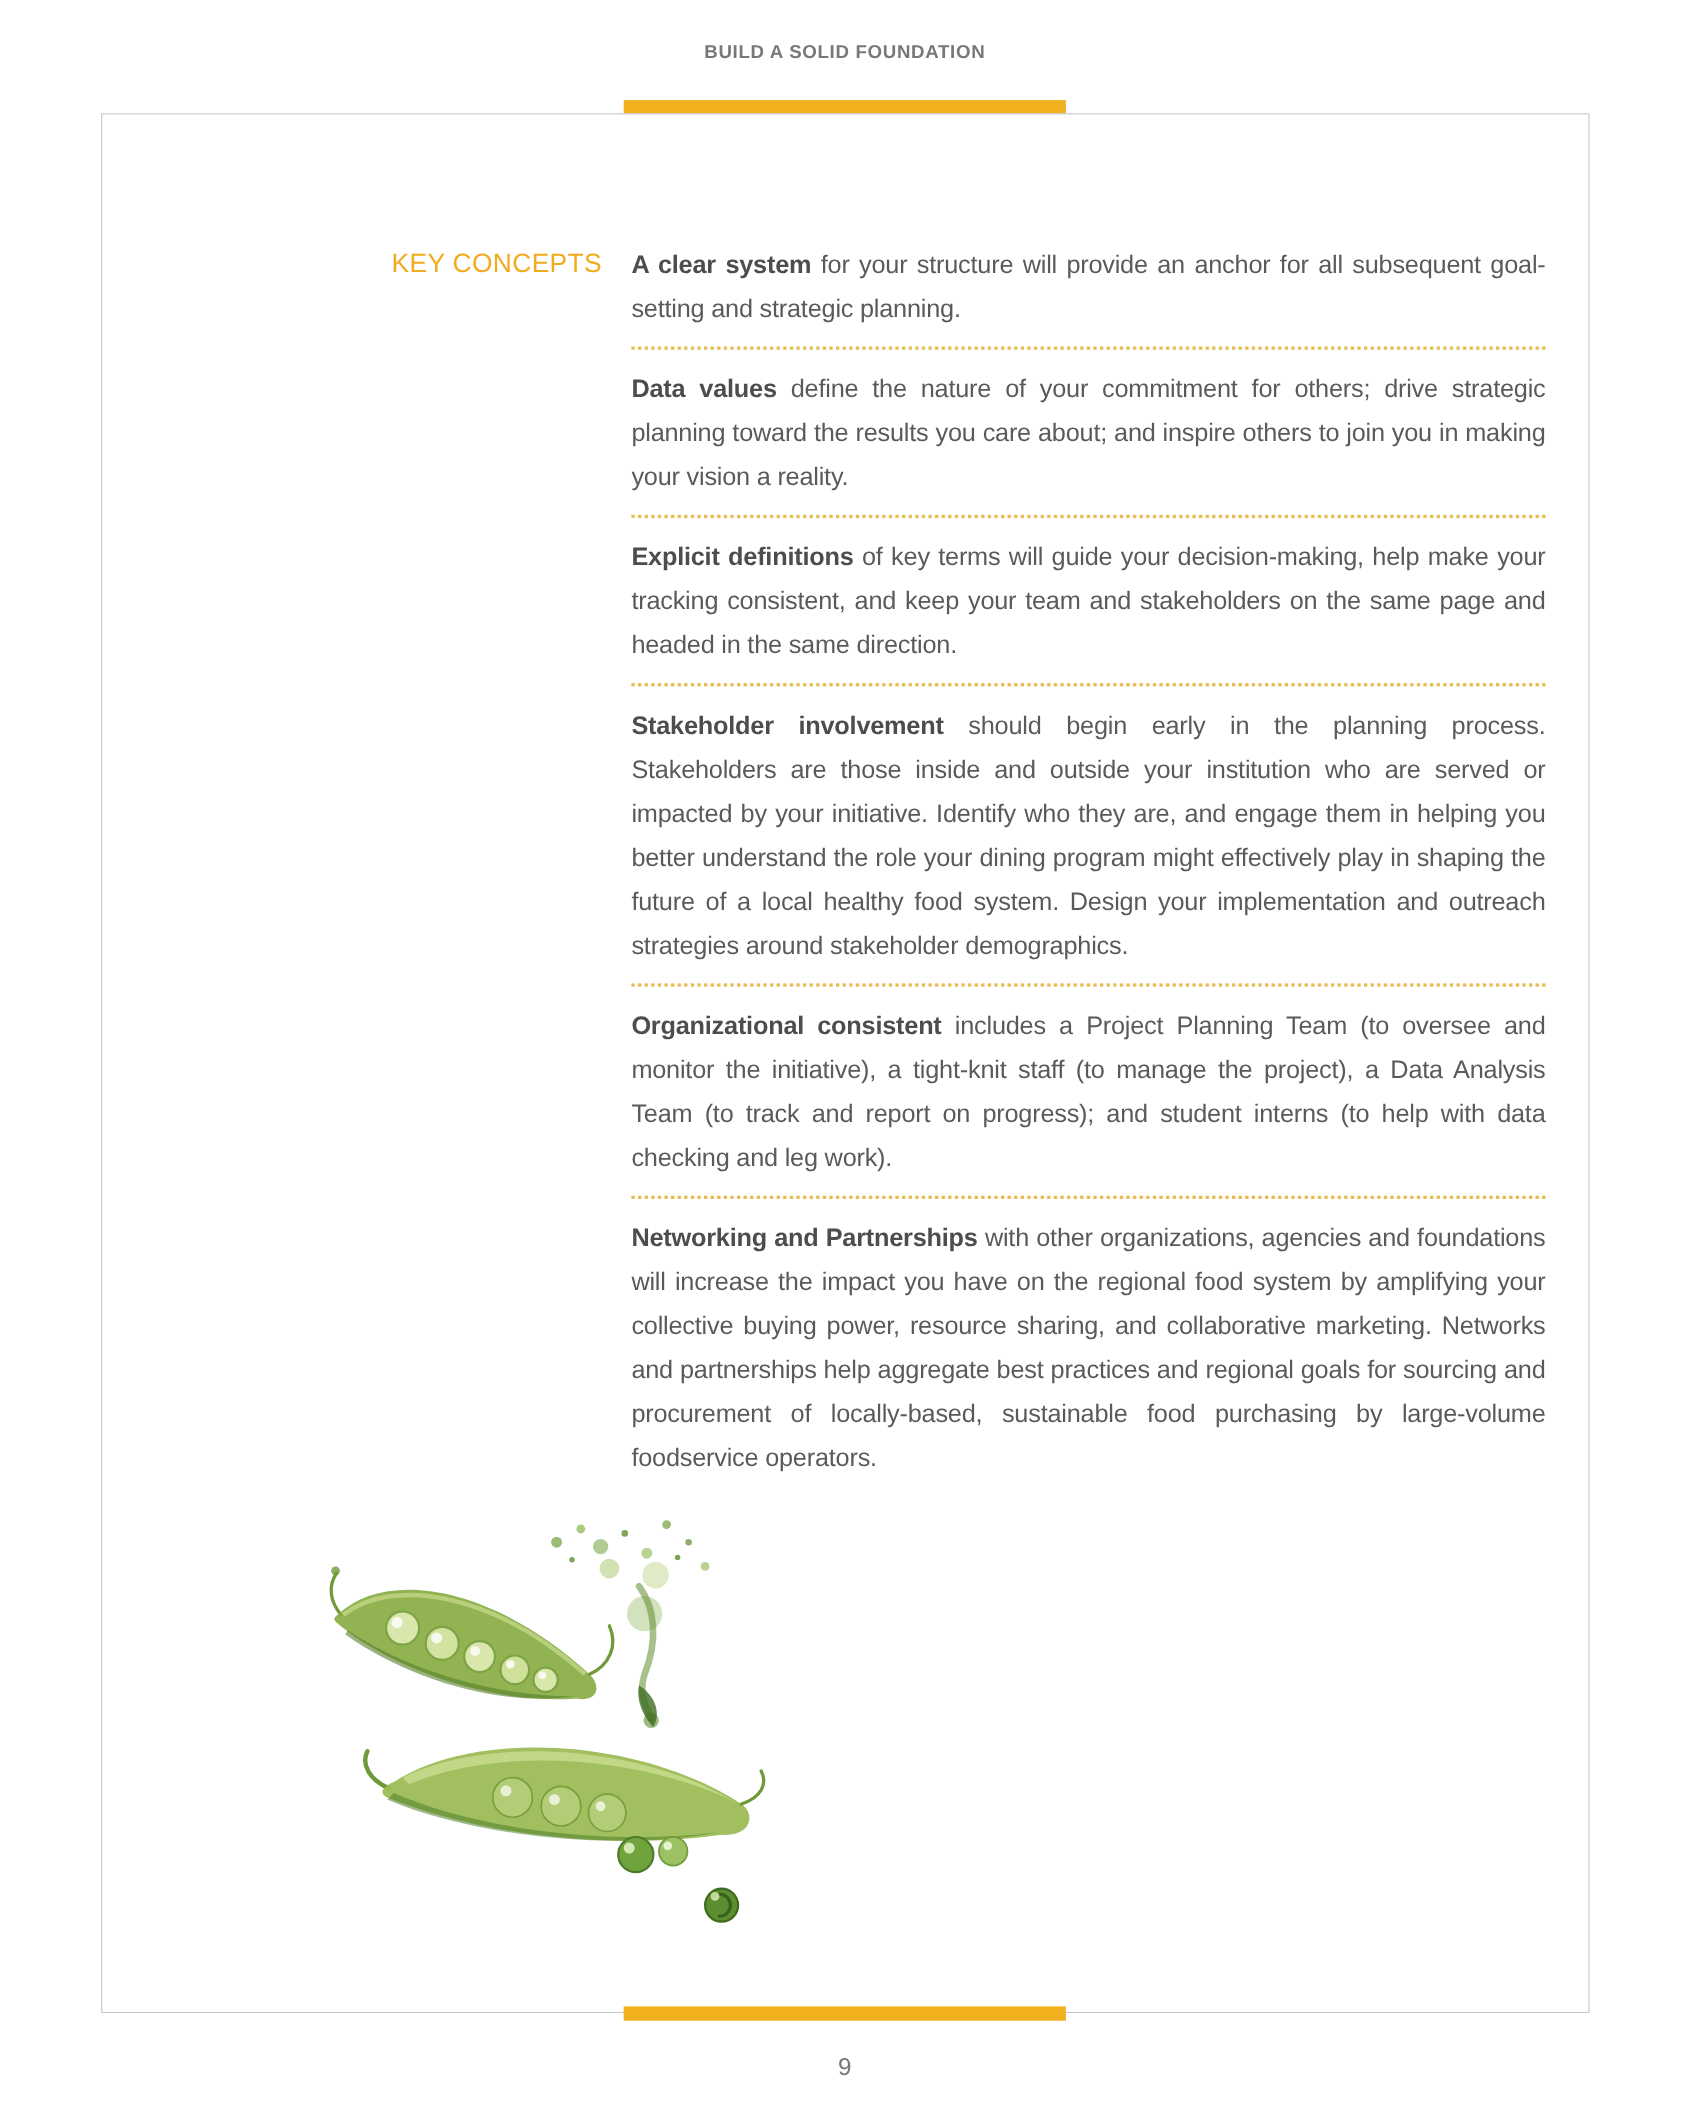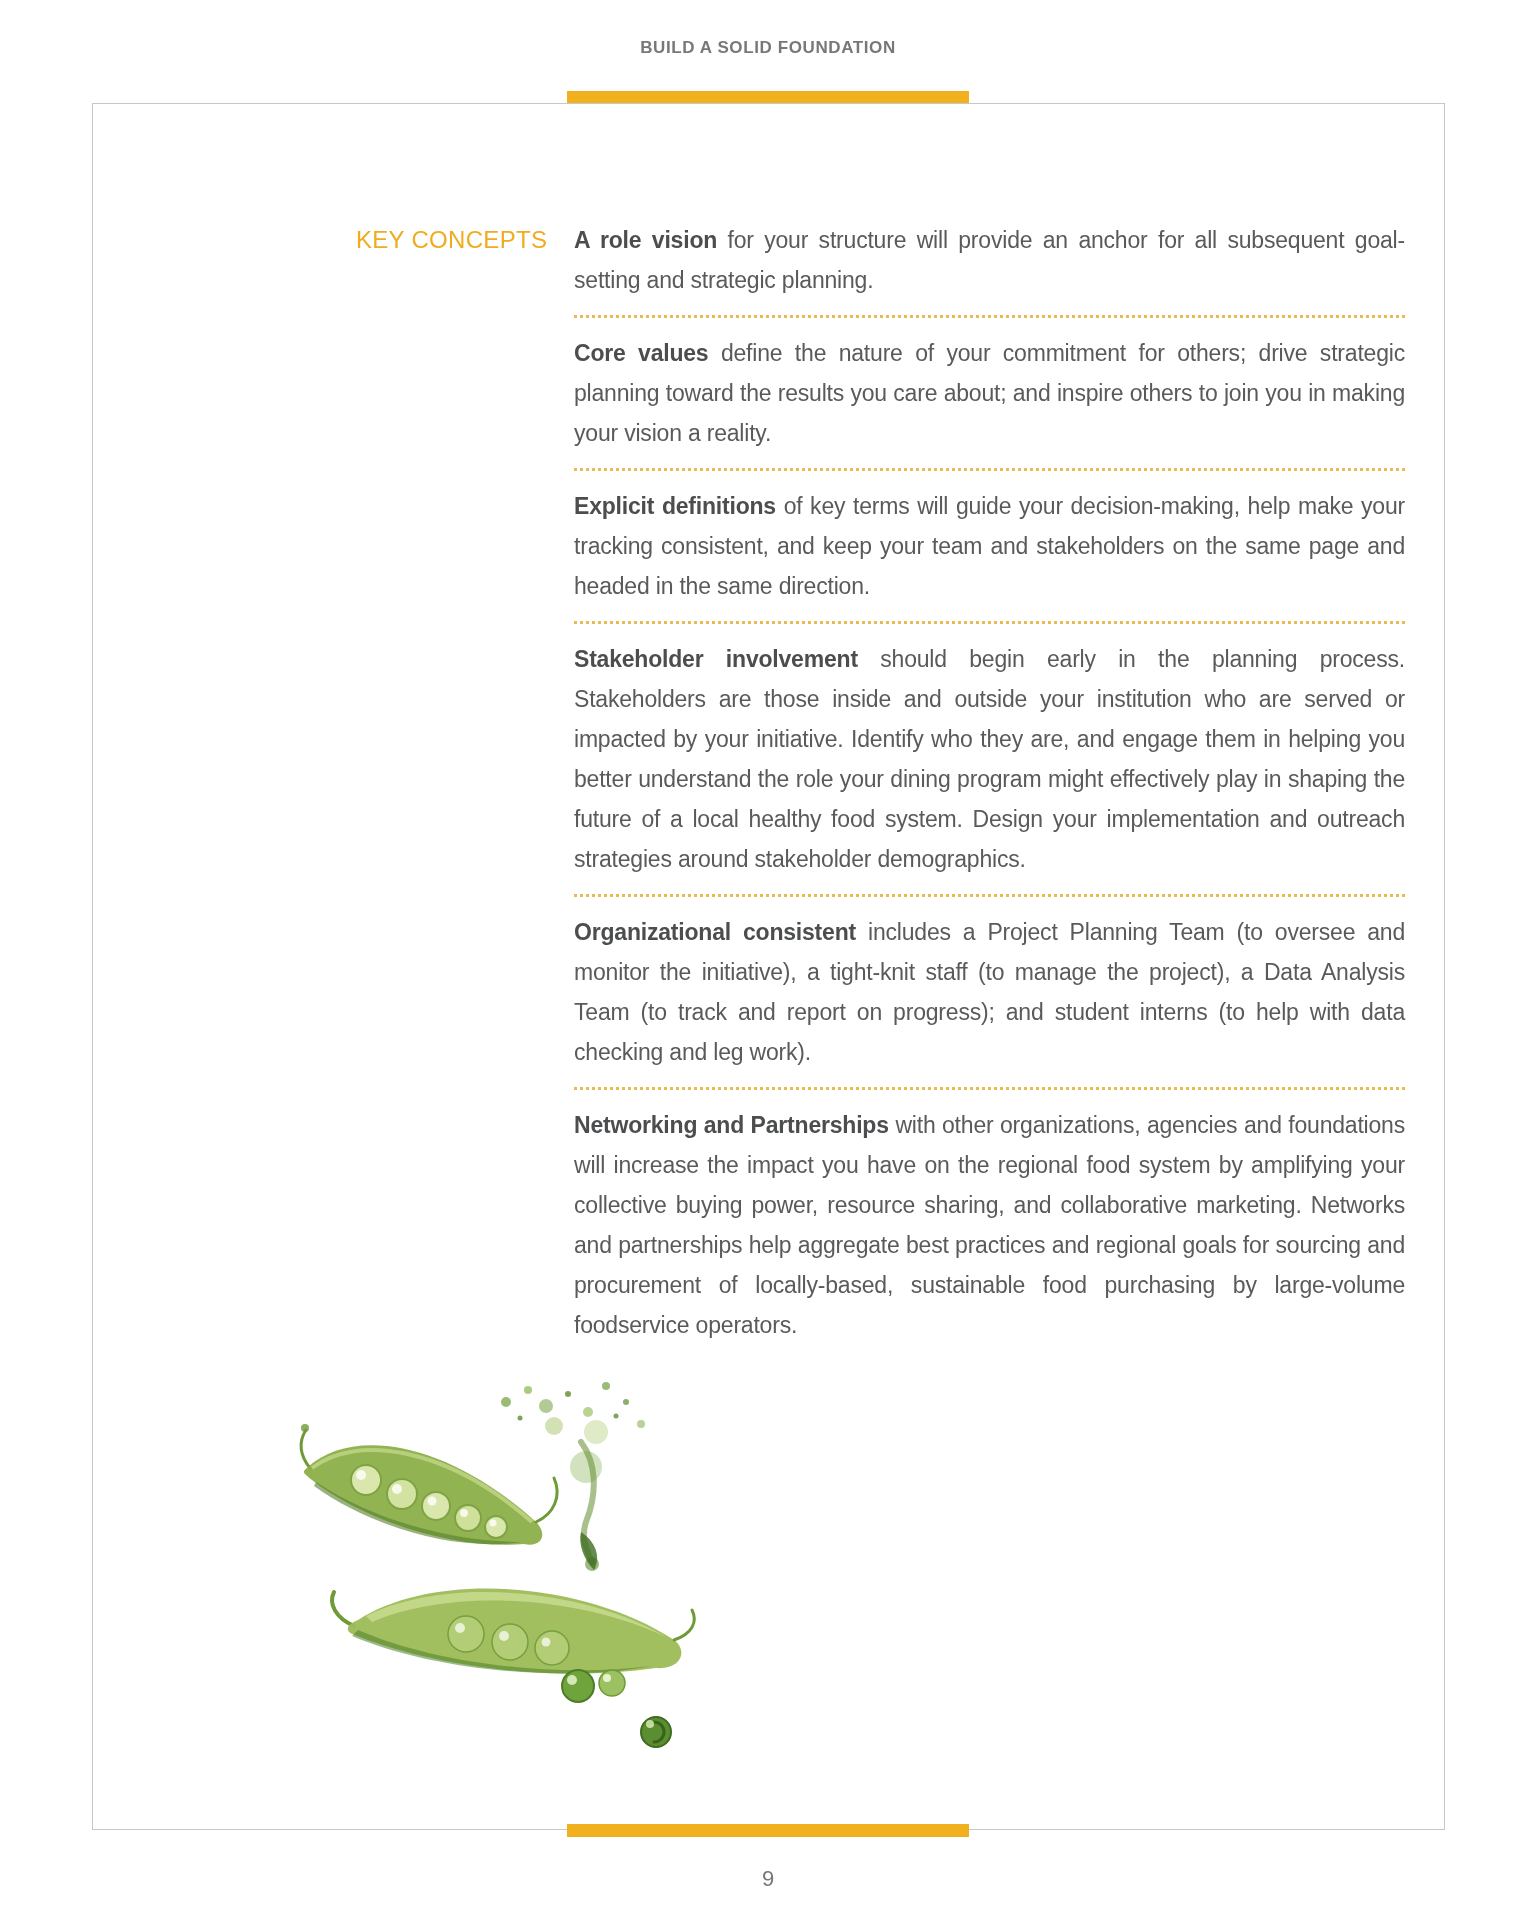--- a/index.html
+++ b/index.html
@@ -101,23 +101,23 @@
 
 <div class="header-title">BUILD A SOLID FOUNDATION</div>
 
 <div class="accent-bar top"></div>
 
 <div class="page-frame"></div>
 
 <div class="key-label">KEY CONCEPTS</div>
 
 <section class="text-col">
-  <p><strong class="lead">A role vision</strong> <span>for your structure will provide an anchor for all subsequent goal-setting and strategic planning.</span></p>
+  <p><strong class="lead">A clear system</strong> <span>for your structure will provide an anchor for all subsequent goal-setting and strategic planning.</span></p>
   <hr class="divider">
-  <p><strong class="lead">Core values</strong> <span>define the nature of your commitment for others; drive strategic planning toward the results you care about; and inspire others to join you in making your vision a reality.</span></p>
+  <p><strong class="lead">Data values</strong> <span>define the nature of your commitment for others; drive strategic planning toward the results you care about; and inspire others to join you in making your vision a reality.</span></p>
   <hr class="divider">
   <p><strong class="lead">Explicit definitions</strong> <span>of key terms will guide your decision-making, help make your tracking consistent, and keep your team and stakeholders on the same page and headed in the same direction.</span></p>
   <hr class="divider">
   <p><strong class="lead">Stakeholder involvement</strong> <span>should begin early in the planning process. Stakeholders are those inside and outside your institution who are served or impacted by your initiative. Identify who they are, and engage them in helping you better understand the role your dining program might effectively play in shaping the future of a local healthy food system. Design your implementation and outreach strategies around stakeholder demographics.</span></p>
   <hr class="divider">
   <p><strong class="lead">Organizational consistent</strong> <span>includes a Project Planning Team (to oversee and monitor the initiative), a tight-knit staff (to manage the project), a Data Analysis Team (to track and report on progress); and student interns (to help with data checking and leg work).</span></p>
   <hr class="divider">
   <p><strong class="lead">Networking and Partnerships</strong> <span>with other organizations, agencies and foundations will increase the impact you have on the regional food system by amplifying your collective buying power, resource sharing, and collaborative marketing. Networks and partnerships help aggregate best practices and regional goals for sourcing and procurement of locally-based, sustainable food purchasing by large-volume foodservice operators.</span></p>
 </section>
 

